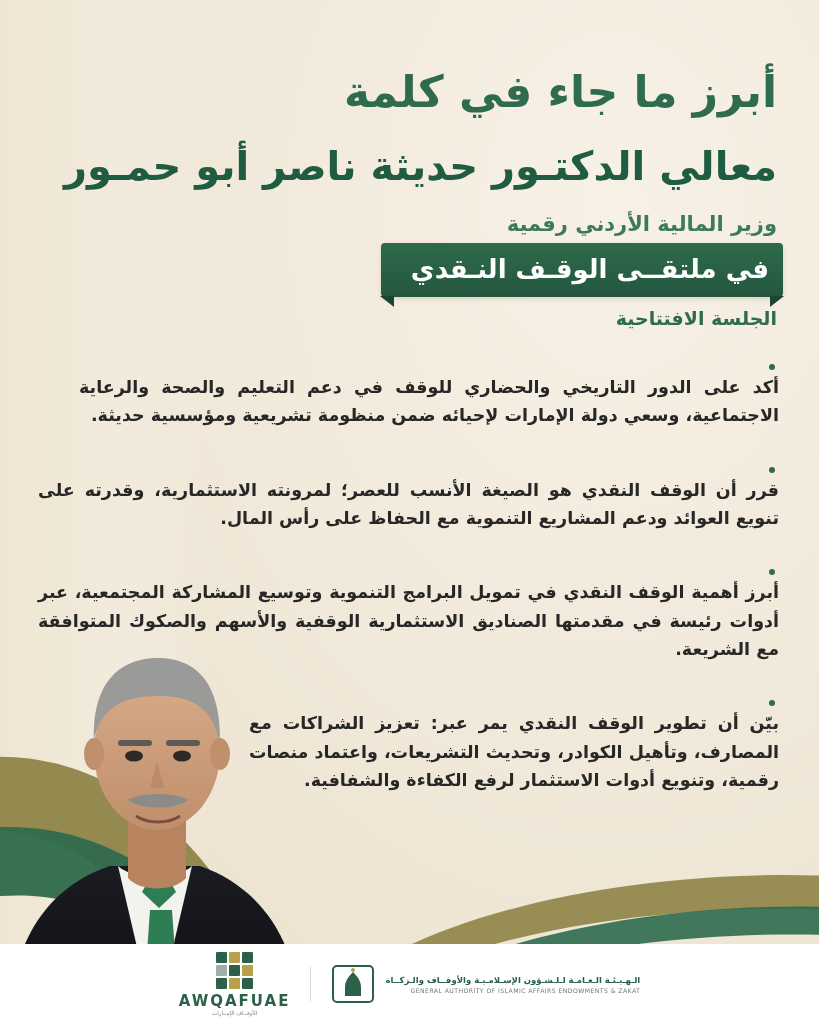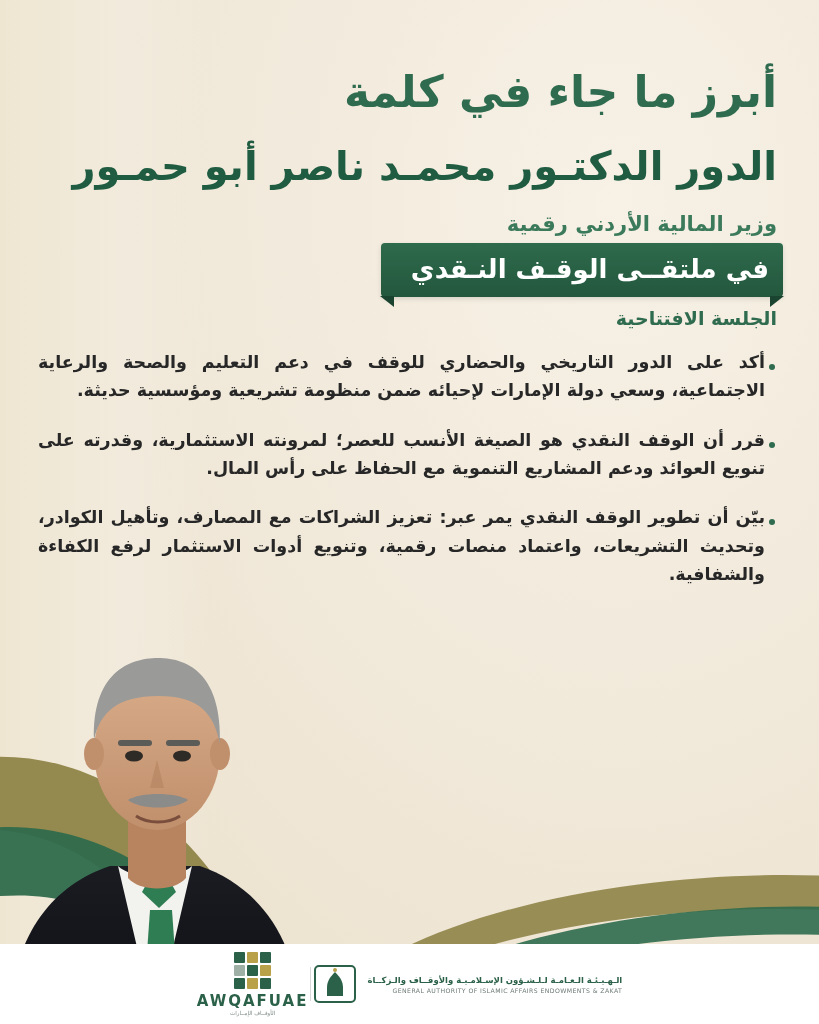--- a/index.html
+++ b/index.html
@@ -79,21 +79,21 @@
     font-size:19px;font-weight:700;color:#2f6b4f;
   }
 
   
   .bullets{
     position:absolute;top:348px;right:40px;
     width:745px;
   }
   .bullet{
     position:relative;
-    display:flex;flex-direction:row;
+    display:flex;flex-direction:column;
     margin-bottom:21px;
     color:#2b2b2b;
   }
   .dot{
     flex:0 0 auto;
     width:14px;
     padding-top:10px;
     text-align:center;
     color:#2f6b4f;
     font-size:15px;
@@ -124,21 +124,21 @@
   .portrait{
     position:absolute;left:0;bottom:0;width:300px;height:470px;
     pointer-events:none;
   }
 
   
   .footer{
     position:absolute;left:0;bottom:0;width:819px;height:80px;
     background:#ffffff;
     display:flex;align-items:center;justify-content:center;
-    gap:2px;
+    gap:20px;
   }
   .footer-logo{display:flex;align-items:center;gap:10px;}
   .f-ar{font-size:8.5px;color:#2b6148;font-weight:700;line-height:1.5;text-align:right;}
   .f-en{font-size:6.2px;color:#6c7a74;letter-spacing:.4px;}
   .f-mark{width:44px;height:44px;}
   .f-sep{width:1px;height:34px;background:#d8d8d8;}
   .f-right{text-align:center;}
   .f-awq{font-size:15px;letter-spacing:2px;color:#2b6148;font-weight:700;}
   .f-sub{font-size:5.6px;letter-spacing:.4px;color:#7b8984;}
   .f-grid{display:grid;grid-template-columns:repeat(3,11px);grid-gap:2px;justify-content:center;margin-bottom:3px;}
@@ -173,21 +173,21 @@
   <div class="swoosh" style="left:430px;top:895px;">
     <svg width="400" height="90" viewBox="0 0 400 90">
       <path d="M0,80 C120,26 280,8 400,12 L400,40 C280,36 130,52 20,90 Z" fill="#2e6a4c" opacity="0.9"></path>
     </svg>
   </div>
 
   <div class="content">
 
     <div class="kicker">أبرز ما جاء في كلمة</div>
 
-    <div class="name">الدور الدكتـور محمـد ناصر أبو حمـور</div>
+    <div class="name">معالي الدكتـور حديثة ناصر أبو حمـور</div>
 
     <div class="role">وزير المالية الأردني رقمية</div>
 
     <div class="ribbon-wrap">
       <div class="ribbon">في ملتقــى الوقـف النـقدي</div>
     </div>
 
     <div class="session">الجلسة الافتتاحية</div>
 
     <div class="bullets">
@@ -195,20 +195,24 @@
       <div class="bullet b1">
         <div class="dot"><i></i></div>
         <div class="btext">أكد على الدور التاريخي والحضاري للوقف في دعم التعليم والصحة والرعاية الاجتماعية، وسعي دولة الإمارات لإحيائه ضمن منظومة تشريعية ومؤسسية حديثة.</div>
       </div>
 
       <div class="bullet b2">
         <div class="dot"><i></i></div>
         <div class="btext">قرر أن الوقف النقدي هو الصيغة الأنسب للعصر؛ لمرونته الاستثمارية، وقدرته على تنويع العوائد ودعم المشاريع التنموية مع الحفاظ على رأس المال.</div>
       </div>
 
+      <div class="bullet b3">
+        <div class="dot"><i></i></div>
+        <div class="btext">أبرز أهمية الوقف النقدي في تمويل البرامج التنموية وتوسيع المشاركة المجتمعية، عبر أدوات رئيسة في مقدمتها الصناديق الاستثمارية الوقفية والأسهم والصكوك المتوافقة مع الشريعة.</div>
+      </div>
 
 
       <div class="bullet b5">
         <div class="dot"><i></i></div>
         <div class="btext narrow">بيّن أن تطوير الوقف النقدي يمر عبر: تعزيز الشراكات مع المصارف، وتأهيل الكوادر، وتحديث التشريعات، واعتماد منصات رقمية، وتنويع أدوات الاستثمار لرفع الكفاءة والشفافية.</div>
       </div>
 
     </div>
   </div>
 

